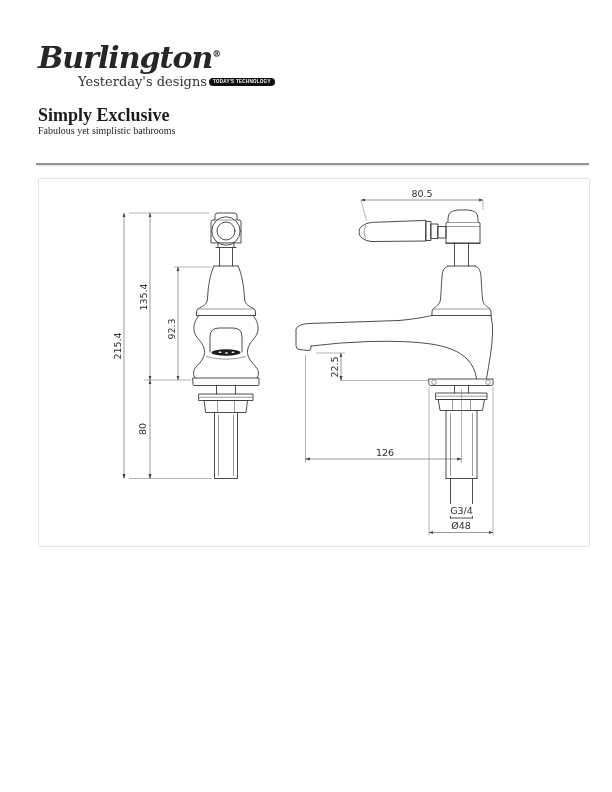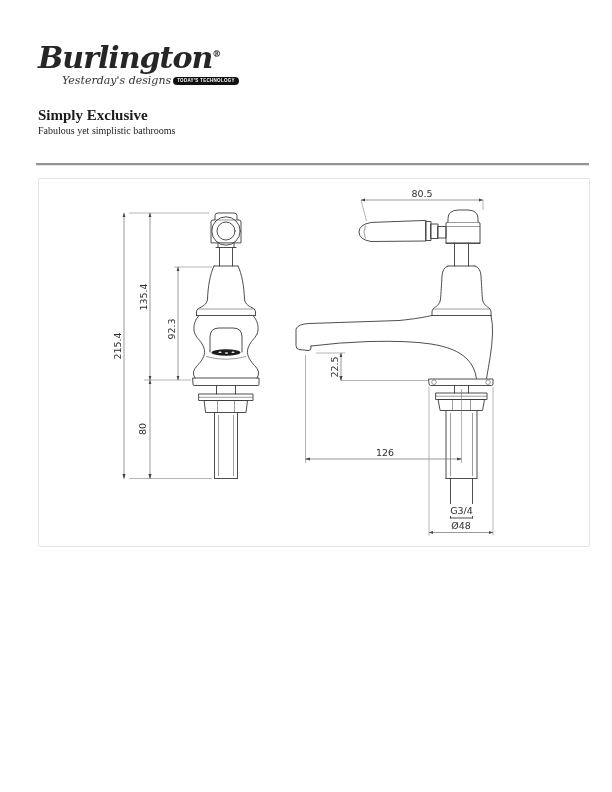--- a/index.html
+++ b/index.html
@@ -5,28 +5,28 @@
   html,body{margin:0;padding:0;background:#fff;}
   .page{position:relative;width:612px;height:792px;background:#ffffff;overflow:hidden;
         font-family:"Liberation Serif", serif;color:#1c1c1c;}
 
   
   .logo{position:absolute;left:38px;top:38px;width:160px;}
   .logo-script{font-family:"DejaVu Serif", serif;font-style:italic;font-weight:bold;
                font-size:30px;letter-spacing:-1px;color:#262626;line-height:32px;white-space:nowrap;}
   .logo-reg{font-size:9px;vertical-align:super;letter-spacing:0;font-style:normal;}
   .logo-tagline{margin-top:0px;margin-left:24px;white-space:nowrap;display:flex;align-items:center;gap:2px;}
-  .tagline-script{font-family:"DejaVu Serif", serif;font-style:italic;font-size:11px;color:#333;}
+  .tagline-script{font-family:"DejaVu Serif", serif;font-size:13px;color:#333;margin-left:16px;}
   .tagline-badge{background:#101010;color:#fff;font-family:"Liberation Sans", sans-serif;
                  font-size:4.5px;font-weight:bold;letter-spacing:.3px;padding:1px 4px;
                  border-radius:4px;line-height:6px;}
 
   
   .titleblock{position:absolute;left:38px;top:108px;line-height:15px;}
-  .doc-title{font-size:15px;font-weight:bold;}
+  .doc-title{font-size:18px;font-weight:bold;}
   .doc-subtitle{font-size:10px;}
 
   
   .rule{position:absolute;left:36px;top:163px;width:553px;height:2px;
         background:#949494;border-bottom:1px solid #e3e3e3;}
 
   
   .diagram-box{position:absolute;left:38px;top:178px;width:550px;height:367px;
                border:1px solid #e4e4e4;border-radius:2px;background:#fff;}
   svg{display:block;}

